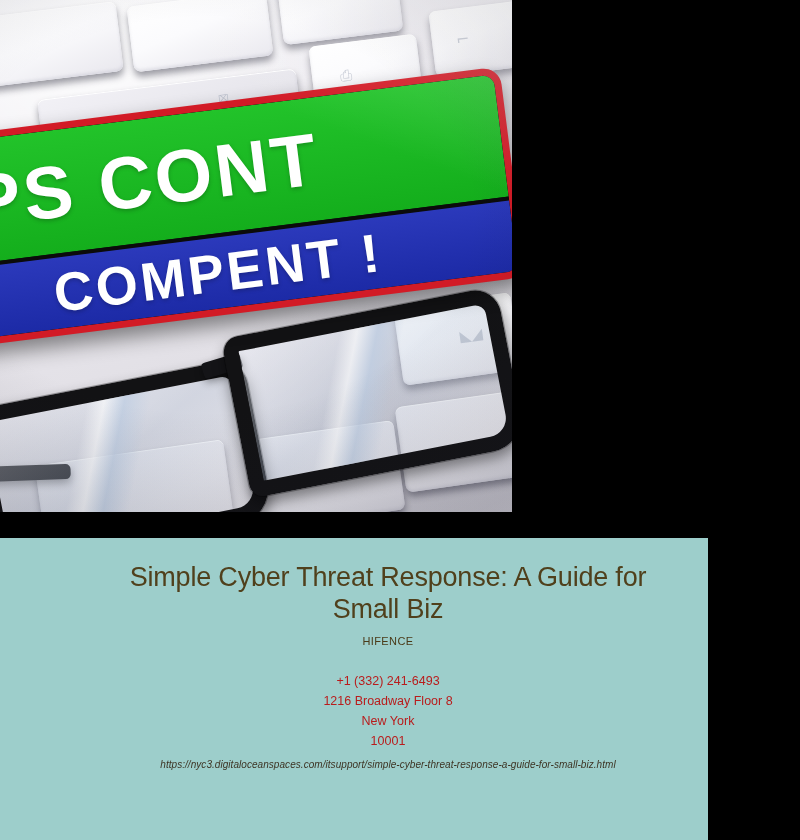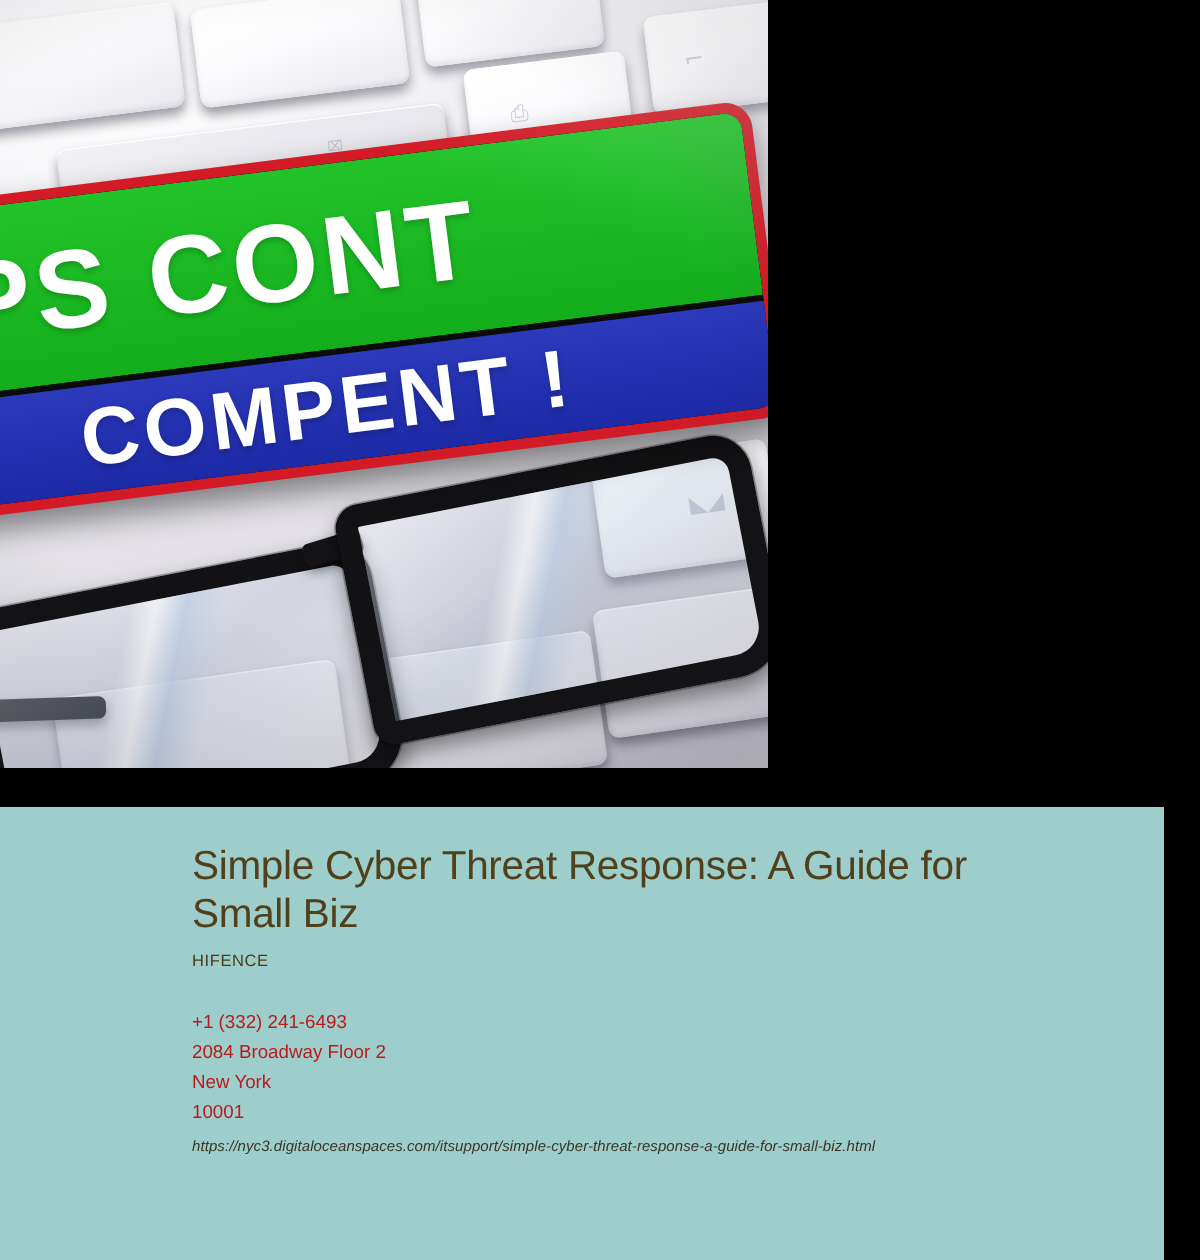--- a/index.html
+++ b/index.html
@@ -151,23 +151,24 @@
     background:
       linear-gradient(200deg, rgba(255,255,255,.22) 0%, rgba(255,255,255,0) 28%),
       radial-gradient(ellipse 95% 70% at 40% 42%, rgba(0,0,0,0) 55%, rgba(30,30,45,.18) 100%);
   }
 
   
   #panel {
     position: absolute;
     left: 0;
     top: 538px;
-    width: 776px;
+    width: 708px;
     height: 302px;
     background: #9dcecb;
+    text-align: center;
   }
   .panel-inner { padding: 24px 60px 0 128px; }
 
   #title {
     margin: 0;
     color: #50401c;
     font-size: 27px;
     font-weight: normal;
     line-height: 1.18;
     letter-spacing: -0.2px;
@@ -251,21 +252,21 @@
 
   <div id="panel">
     <div class="panel-inner">
 
       <h1 id="title">Simple Cyber Threat Response: A Guide for Small Biz</h1>
 
       <div id="subtitle">HIFENCE</div>
 
       <div id="contact">
         <div>+1 (332) 241-6493</div>
-        <div>2084 Broadway Floor 2</div>
+        <div>1216 Broadway Floor 8</div>
         <div>New York</div>
         <div>10001</div>
       </div>
 
       <div id="url">https://nyc3.digitaloceanspaces.com/itsupport/simple-cyber-threat-response-a-guide-for-small-biz.html</div>
     </div>
   </div>
 
 </div>
 

